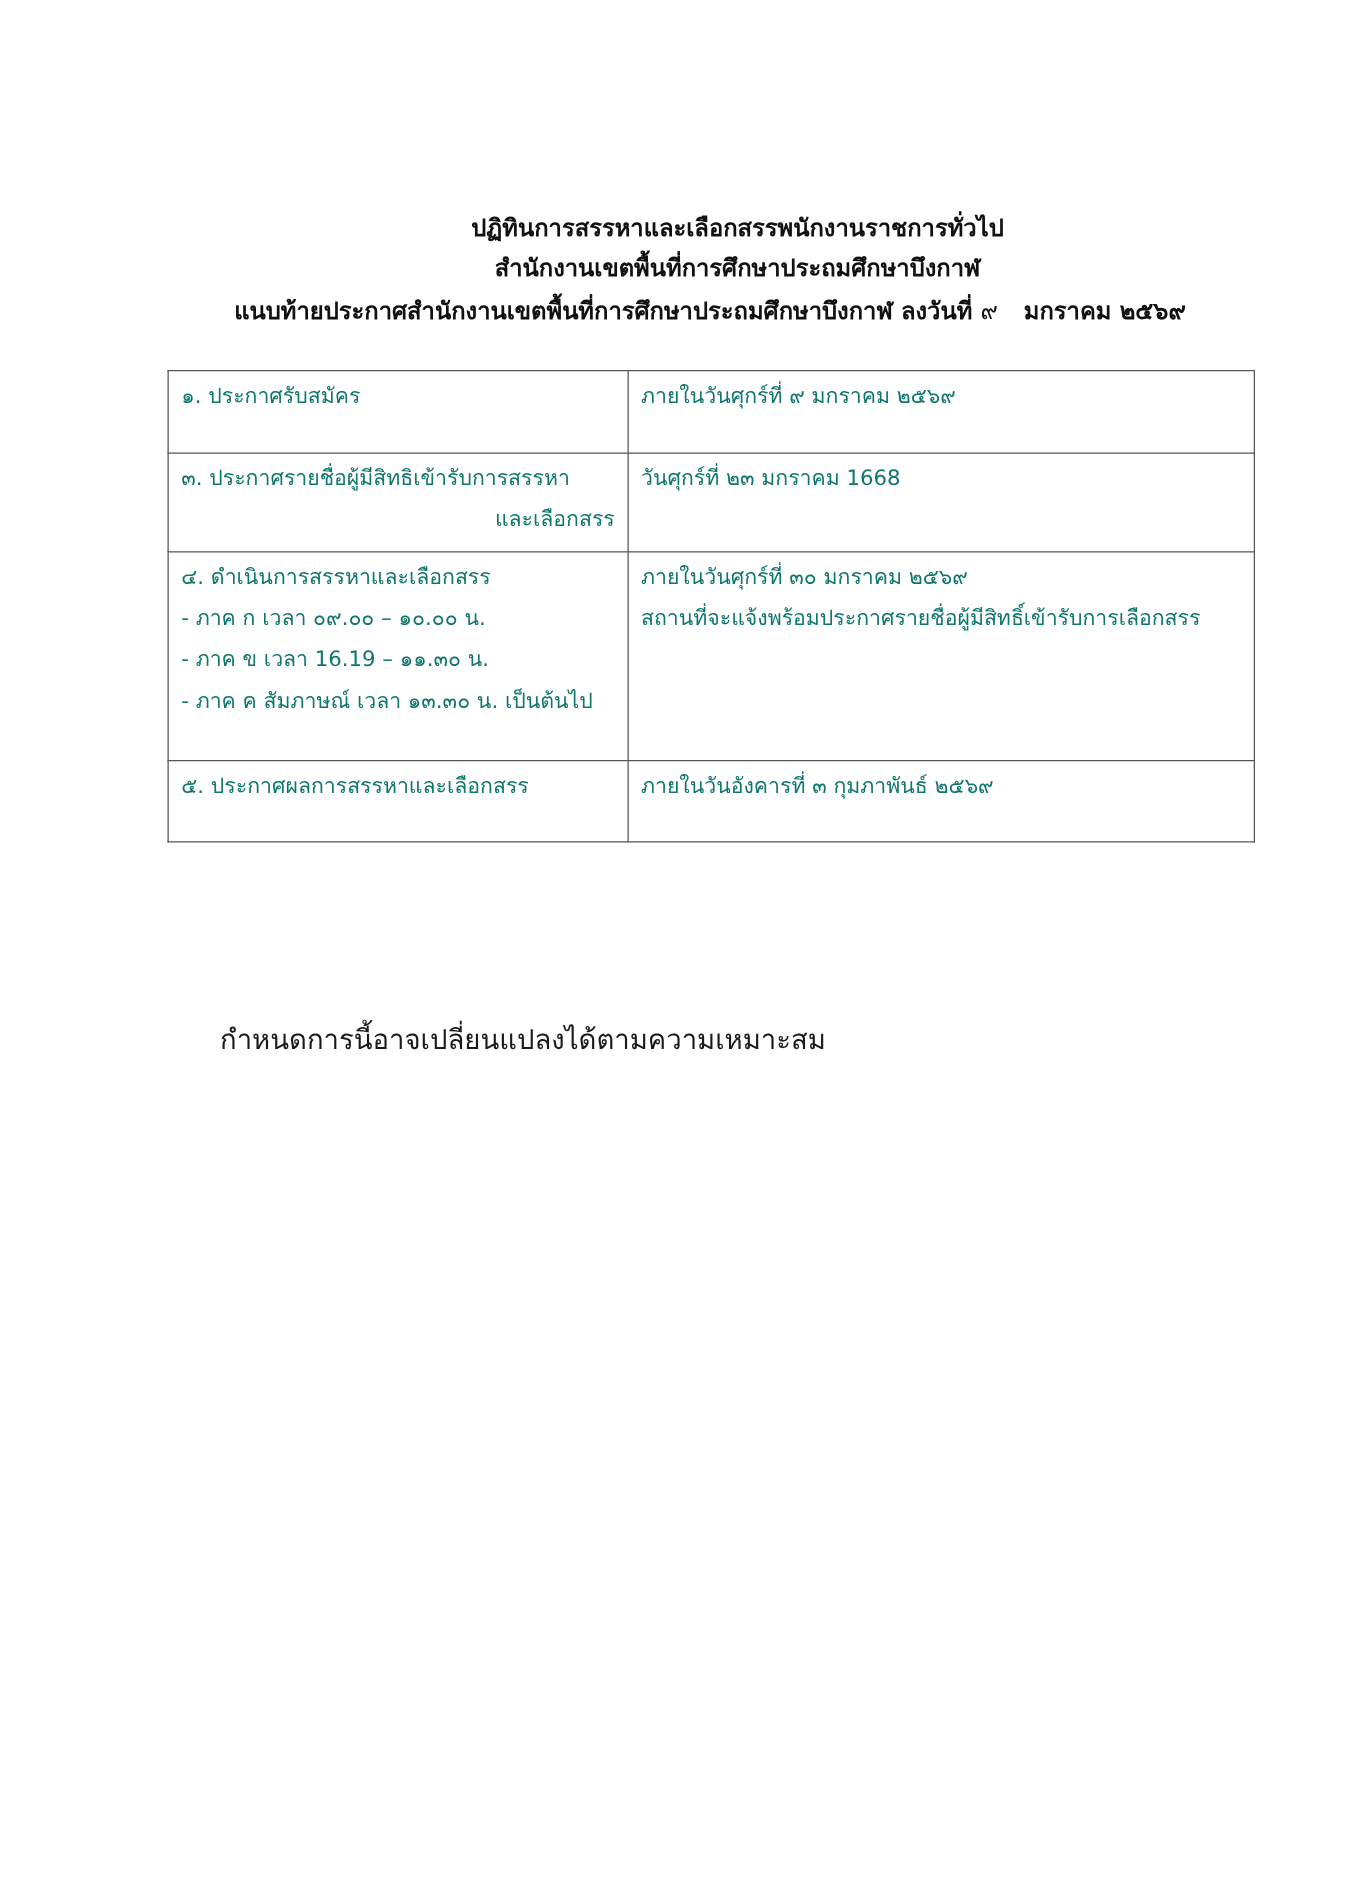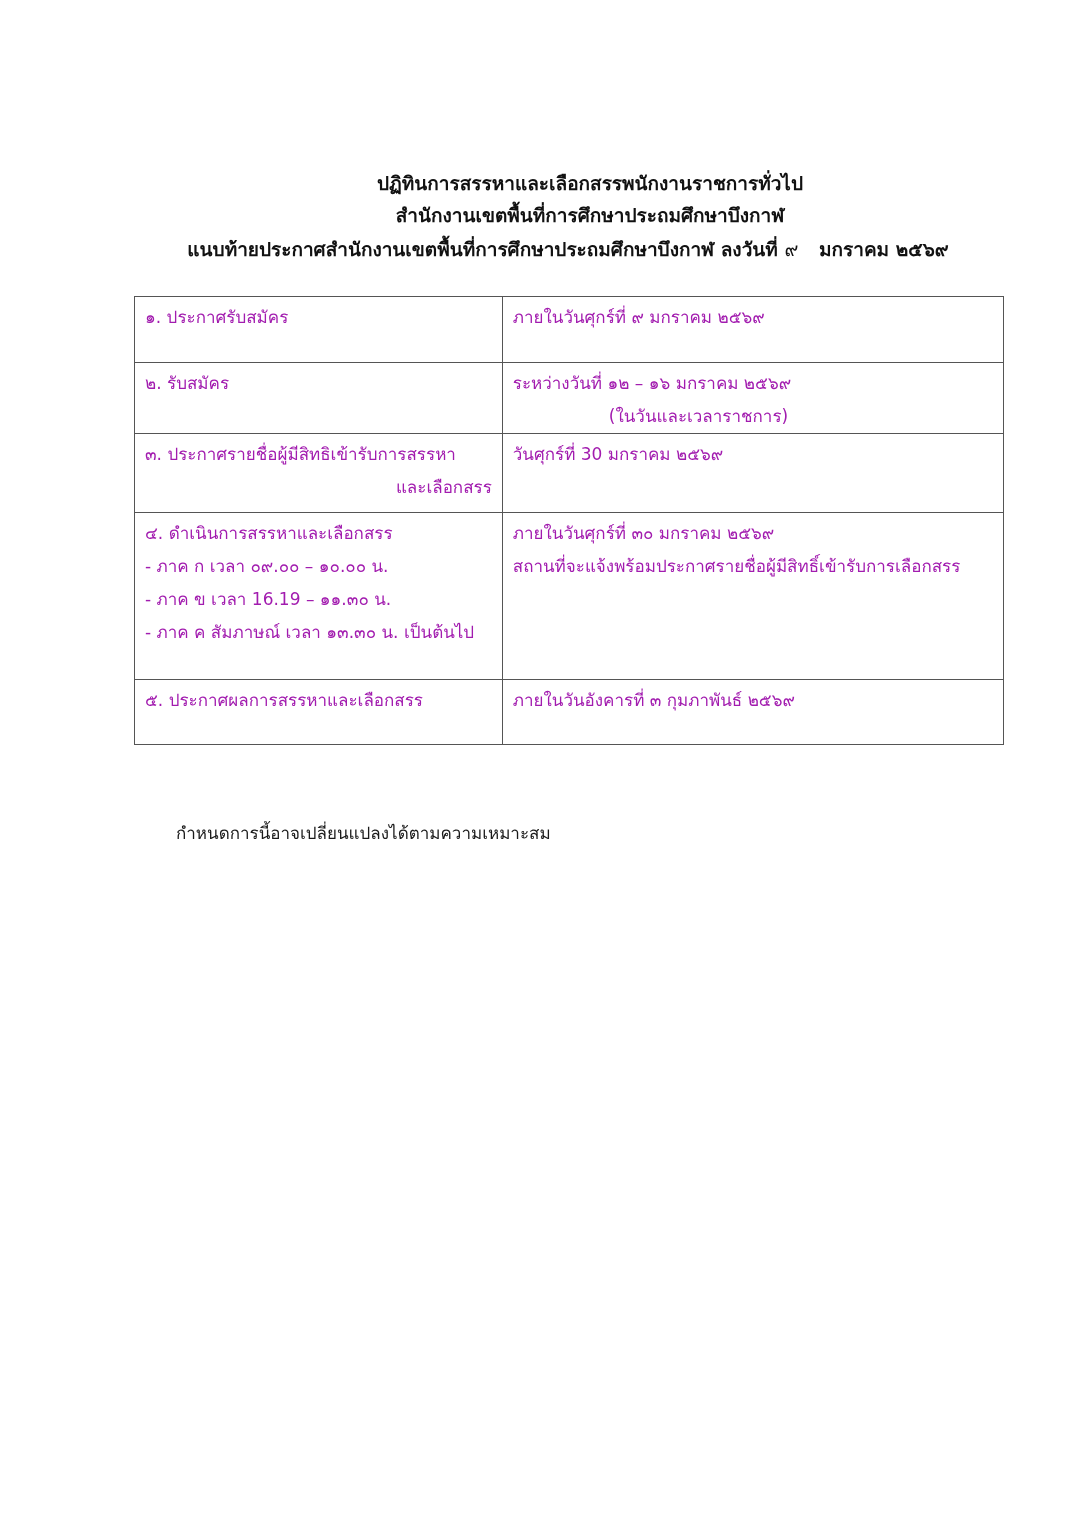--- a/index.html
+++ b/index.html
@@ -12,42 +12,42 @@
     position: absolute; left: 0; width: 1076px; text-align: center;
     font-weight: bold; font-size: 19px; line-height: 30px; color: #111;
   }
   .h1 { top: 156px; left: 52px; }
   .h2 { top: 188px; left: 52px; }
   .h3 { top: 222px; left: 30px; }
   .date-gap { display: inline-block; width: 14px; }
   table.schedule {
     position: absolute; left: 134px; top: 284px;
     width: 870px; border-collapse: collapse;
-    font-size: 17px; color: #a21caf;
+    font-size: 17px; color: #0f766e;
   }
   table.schedule td {
     border: 1.5px solid #555;
     vertical-align: top;
     padding: 4px 10px 0 10px;
     line-height: 33px;
   }
   td.col-step { width: 351px; }
   td.col-date { width: 488px; }
   tr.r1 td { height: 61px; }
   tr.r2 td { height: 62px; }
   tr.r3 td { height: 74px; }
   tr.r4 td { height: 162px; padding-top: 4px; margin-left: 36px; }
   tr.r5 td { height: 60px; }
   tr.r6 td { height: 42px; }
   .line { display: block; white-space: nowrap; }
   .indent-1 { padding-left: 30px; text-align: right; }
   .indent-2 { padding-left: 96px; }
   .note {
     position: absolute; left: 176px; top: 806px;
-    font-size: 17px; line-height: 30px; color: #1a1a1a;
+    font-size: 22px; line-height: 30px; color: #1a1a1a;
   }
 </style>
 </head>
 <body>
 
 <div class="page">
 
   <div class="heading h1">ปฏิทินการสรรหาและเลือกสรรพนักงานราชการทั่วไป</div>
   <div class="heading h2">สำนักงานเขตพื้นที่การศึกษาประถมศึกษาบึงกาฬ</div>
   <div class="heading h3">
@@ -59,36 +59,27 @@
   <table class="schedule">
     <tbody>
       <tr class="r1">
         <td class="col-step">
           <span class="line">๑. ประกาศรับสมัคร</span>
         </td>
         <td class="col-date">
           <span class="line">ภายในวันศุกร์ที่ ๙ มกราคม ๒๕๖๙</span>
         </td>
       </tr>
-      <tr class="r2">
-        <td class="col-step">
-          <span class="line">๒. รับสมัคร</span>
-        </td>
-        <td class="col-date">
-          <span class="line">ระหว่างวันที่ ๑๒ – ๑๖ มกราคม ๒๕๖๙</span>
-          <span class="line indent-2">(ในวันและเวลาราชการ)</span>
-        </td>
-      </tr>
       <tr class="r3">
         <td class="col-step">
           <span class="line">๓. ประกาศรายชื่อผู้มีสิทธิเข้ารับการสรรหา</span>
           <span class="line indent-1">และเลือกสรร</span>
         </td>
         <td class="col-date">
-          <span class="line">วันศุกร์ที่ 30 มกราคม ๒๕๖๙</span>
+          <span class="line">วันศุกร์ที่ ๒๓ มกราคม 1668</span>
         </td>
       </tr>
       <tr class="r4">
         <td class="col-step">
           <span class="line">๔. ดำเนินการสรรหาและเลือกสรร</span>
           <span class="line">- ภาค ก เวลา ๐๙.๐๐ – ๑๐.๐๐ น.</span>
           <span class="line">- ภาค ข เวลา 16.19 – ๑๑.๓๐ น.</span>
           <span class="line">- ภาค ค สัมภาษณ์ เวลา ๑๓.๓๐ น. เป็นต้นไป</span>
         </td>
         <td class="col-date">

